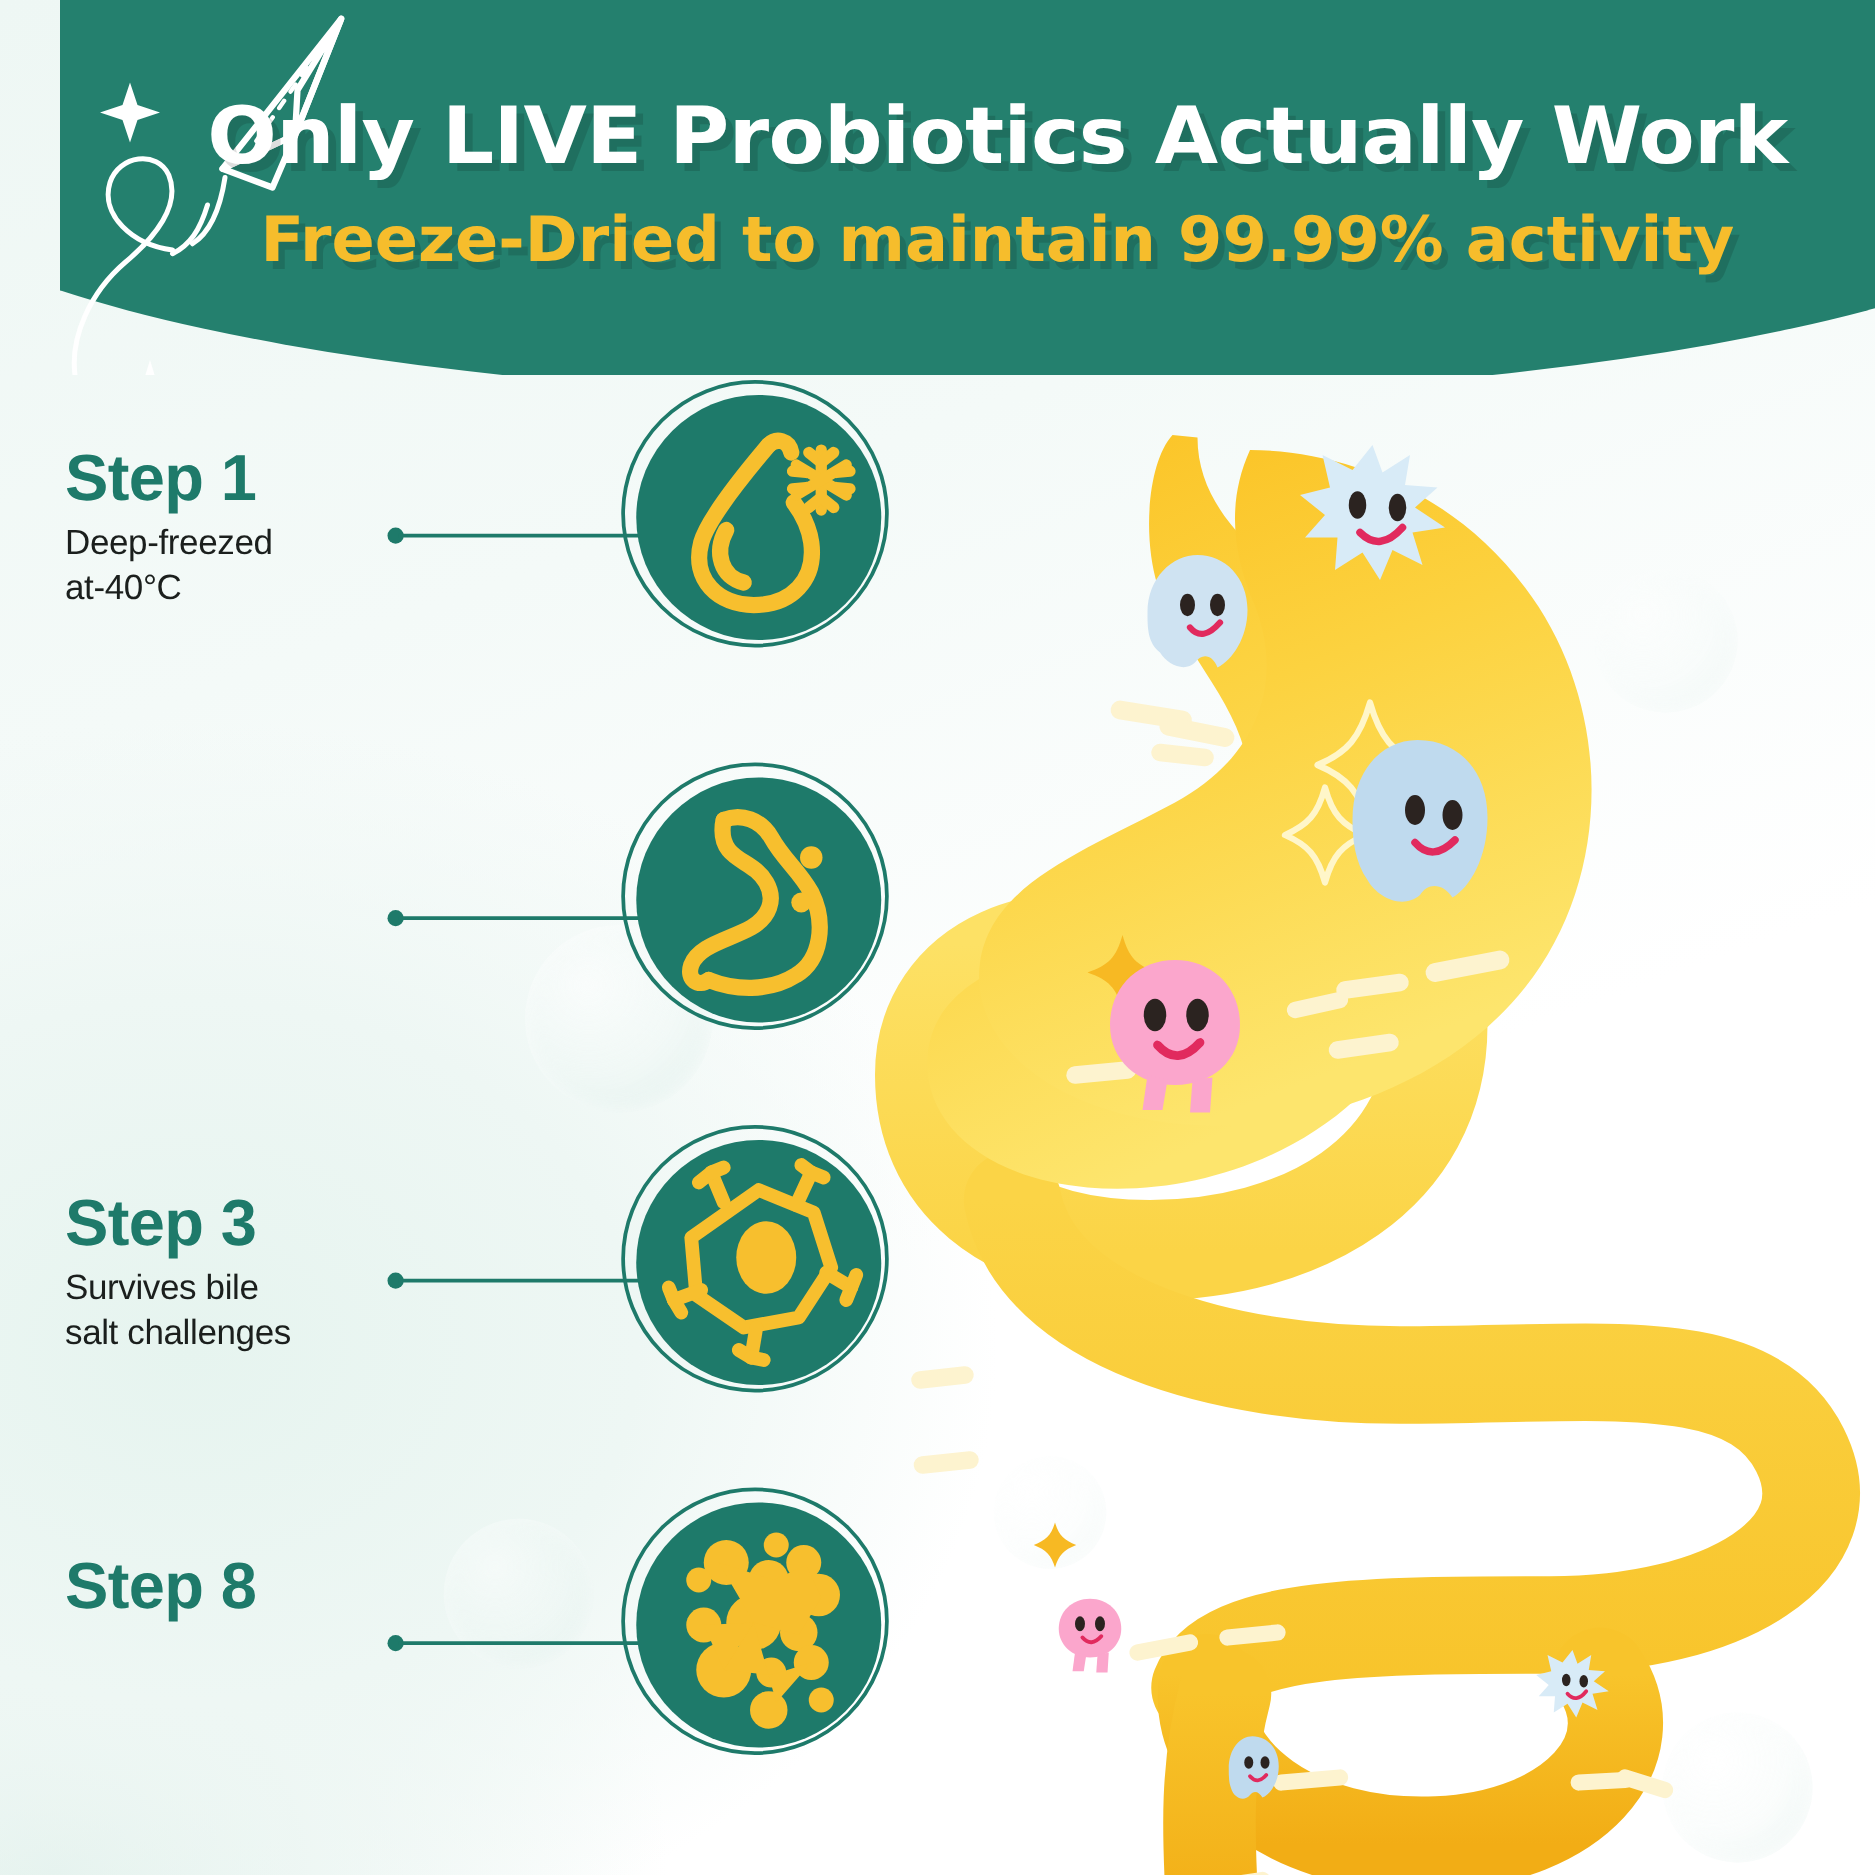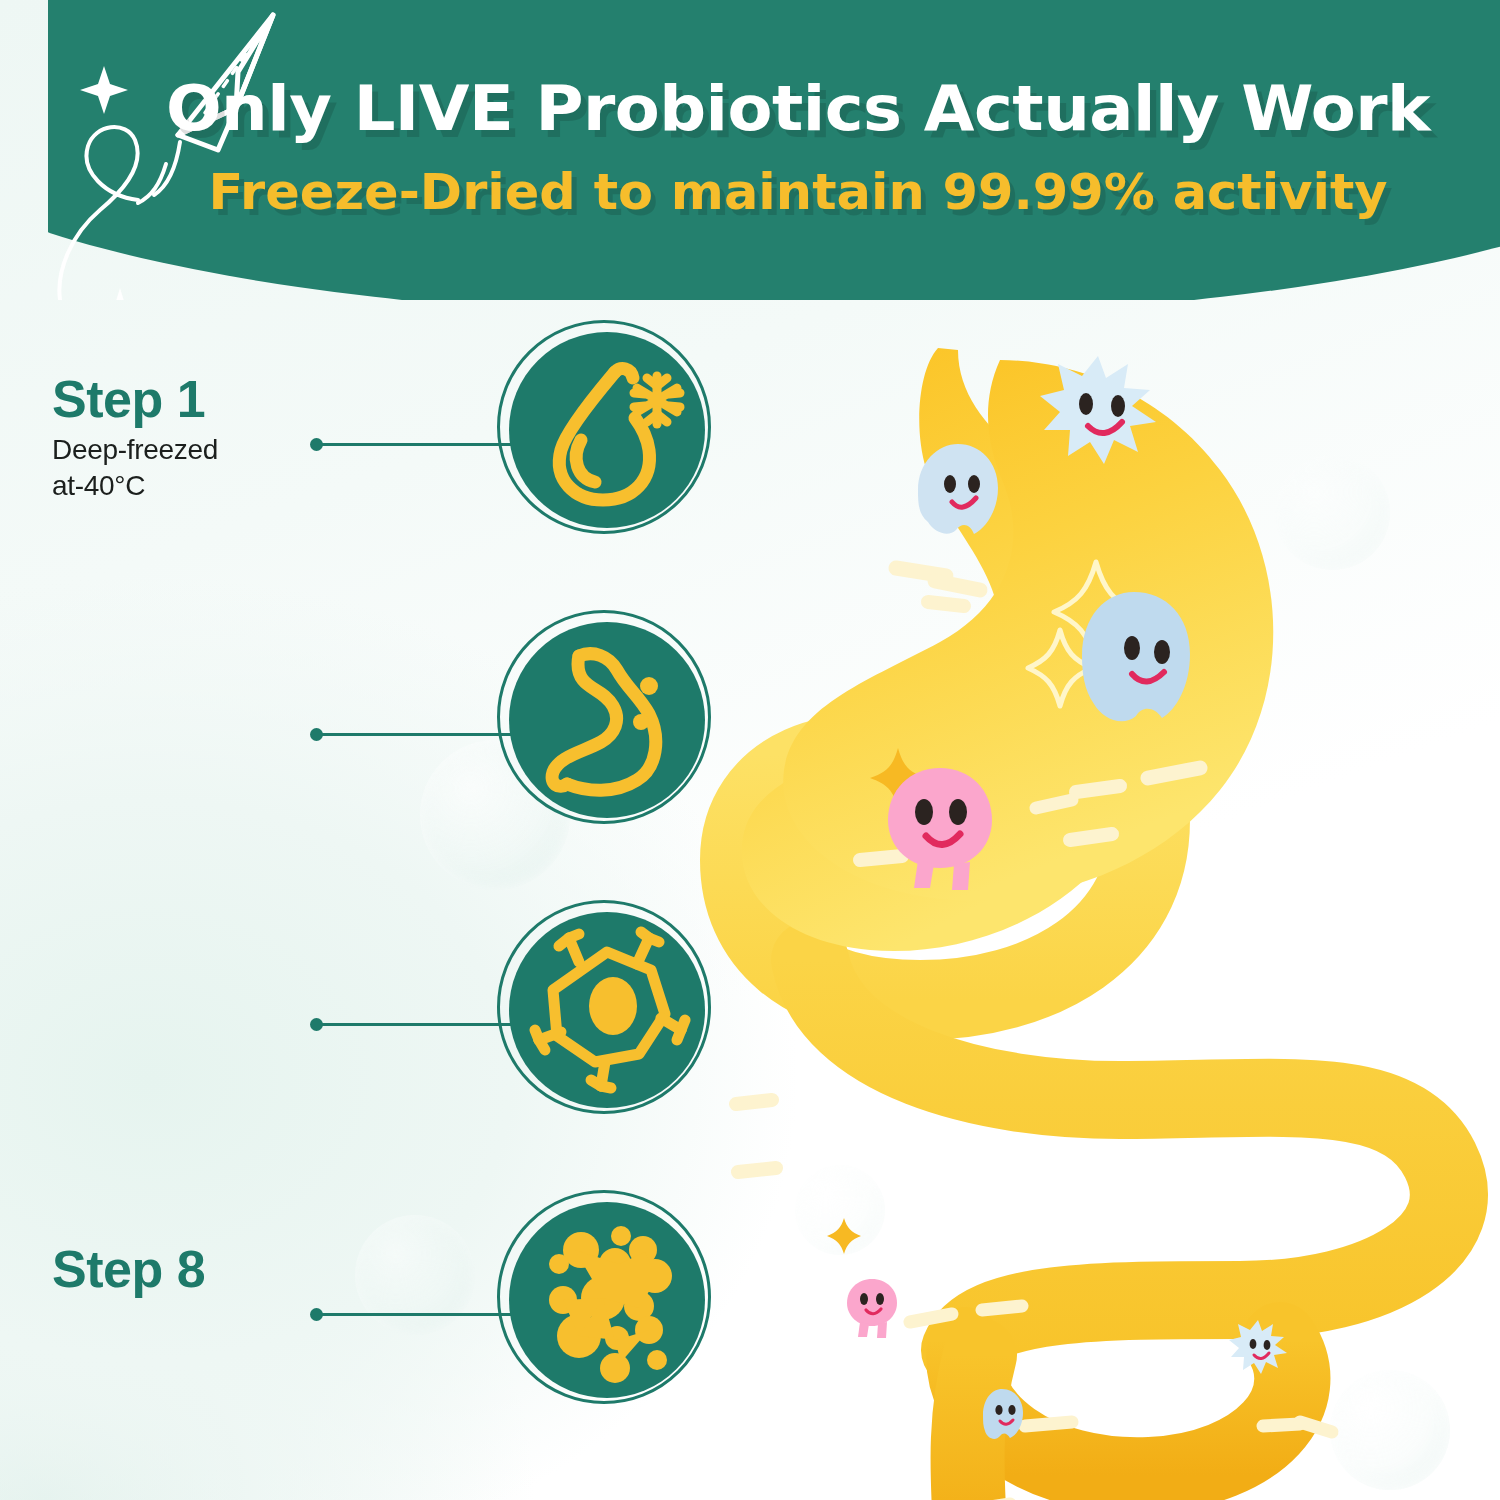--- a/index.html
+++ b/index.html
@@ -47,21 +47,21 @@
     transform:scaleX(1.02);
   }
 
   
   .deco{position:absolute;left:0;top:0;width:420px;height:330px;}
   .star6{position:absolute;}
 
   
   .steps{position:absolute;left:0;top:300px;width:760px;height:1200px;}
   .step{position:absolute;left:0;width:760px;height:290px;}
-  .step-1{top:20px;}
+  .step-1{top:4px;}
   .step-2{top:310px;}
   .step-3{top:600px;}
   .step-4{top:890px;}
 
   .step-text{position:absolute;left:52px;top:52px;width:440px;}
   .step-title{
     font-size:52px;font-weight:bold;color:#1e7a6a;
     font-family:"Liberation Sans", sans-serif;
     line-height:1.04;margin:0 0 6px 0;letter-spacing:-0.5px;
   }
@@ -341,20 +341,23 @@
                      C152 116 148 146 128 158 C106 172 78 170 58 162"></path>
           </g>
           <circle cx="140" cy="64" r="9" fill="#f7bf2e"></circle>
           <circle cx="132" cy="100" r="8" fill="#f7bf2e"></circle>
         </svg>
       </div>
     </div>
 
     <div class="step step-3">
       <div class="step-text">
+        <div class="step-title">Step 3</div>
+        <div class="step-desc">Survives bile
+salt challenges</div>
       </div>
       <div class="connector">
         <div class="conn-dot"></div>
         <div class="conn-line"></div>
       </div>
       <div class="icon-circle">
         <div class="icon-ring"></div>
         <div class="icon-disc"></div>
         <svg class="icon-glyph" viewBox="0 0 196 196">
           <g fill="none" stroke="#f7bf2e" stroke-width="11" stroke-linecap="round" stroke-linejoin="round">

